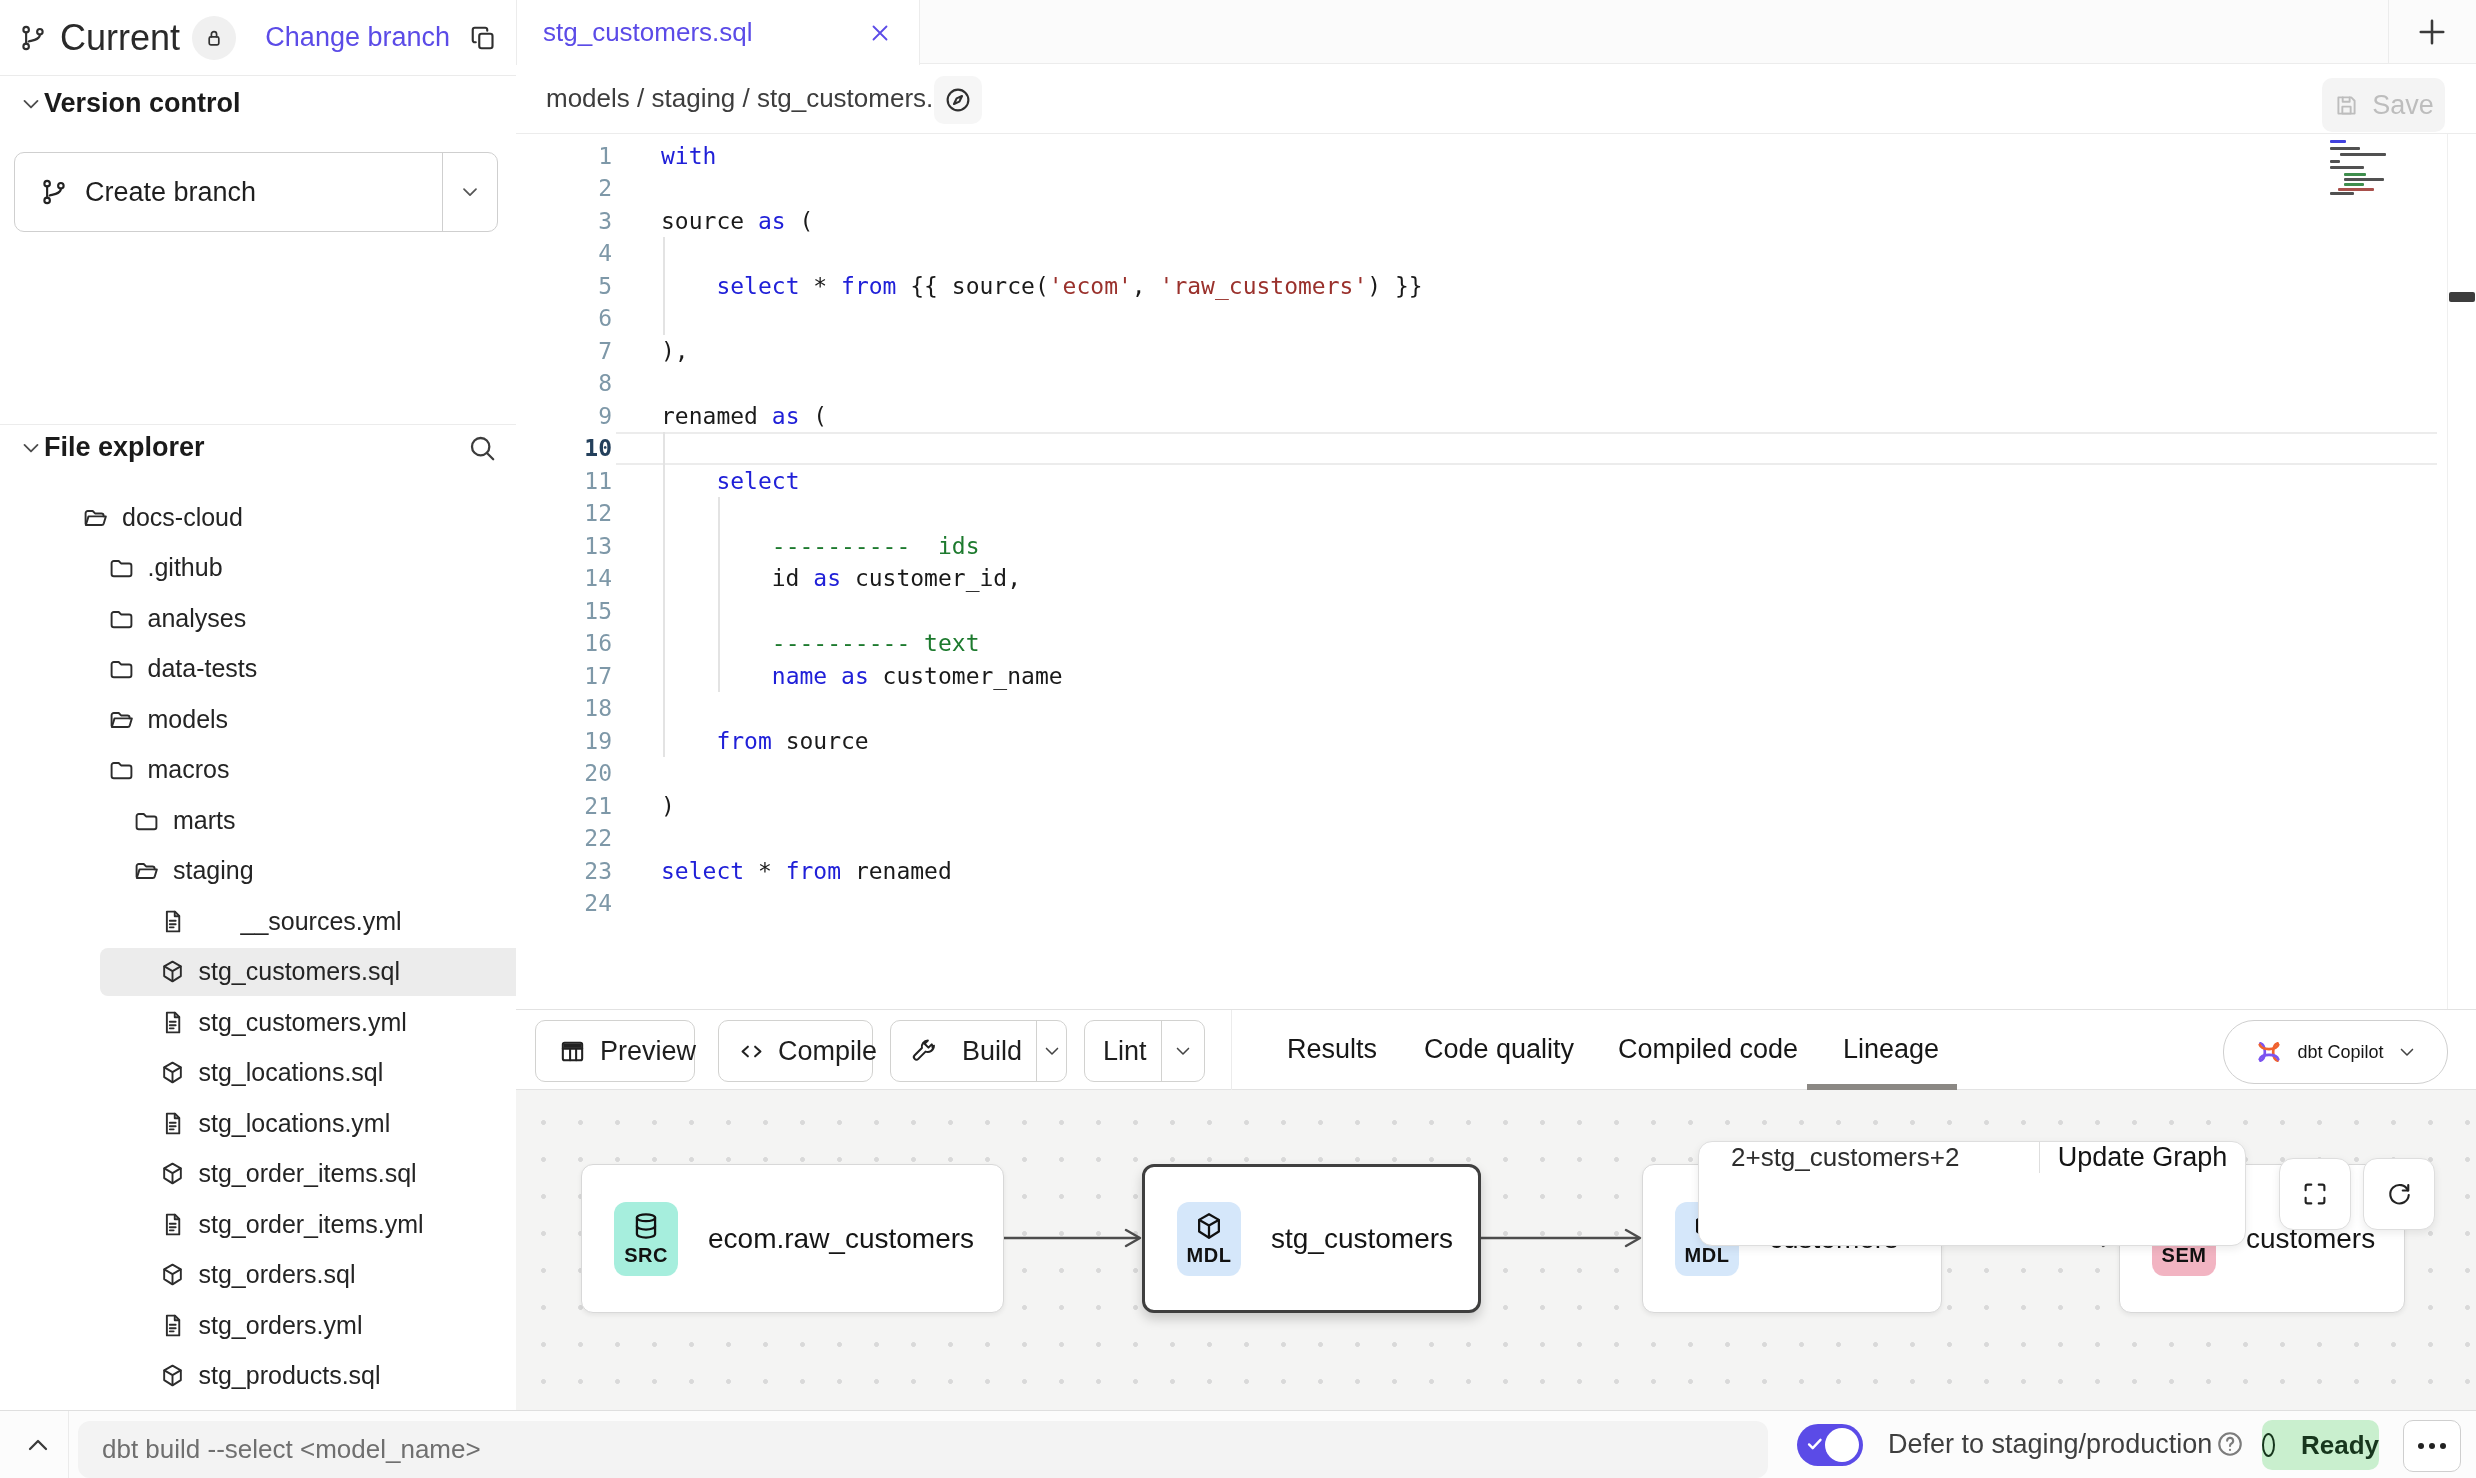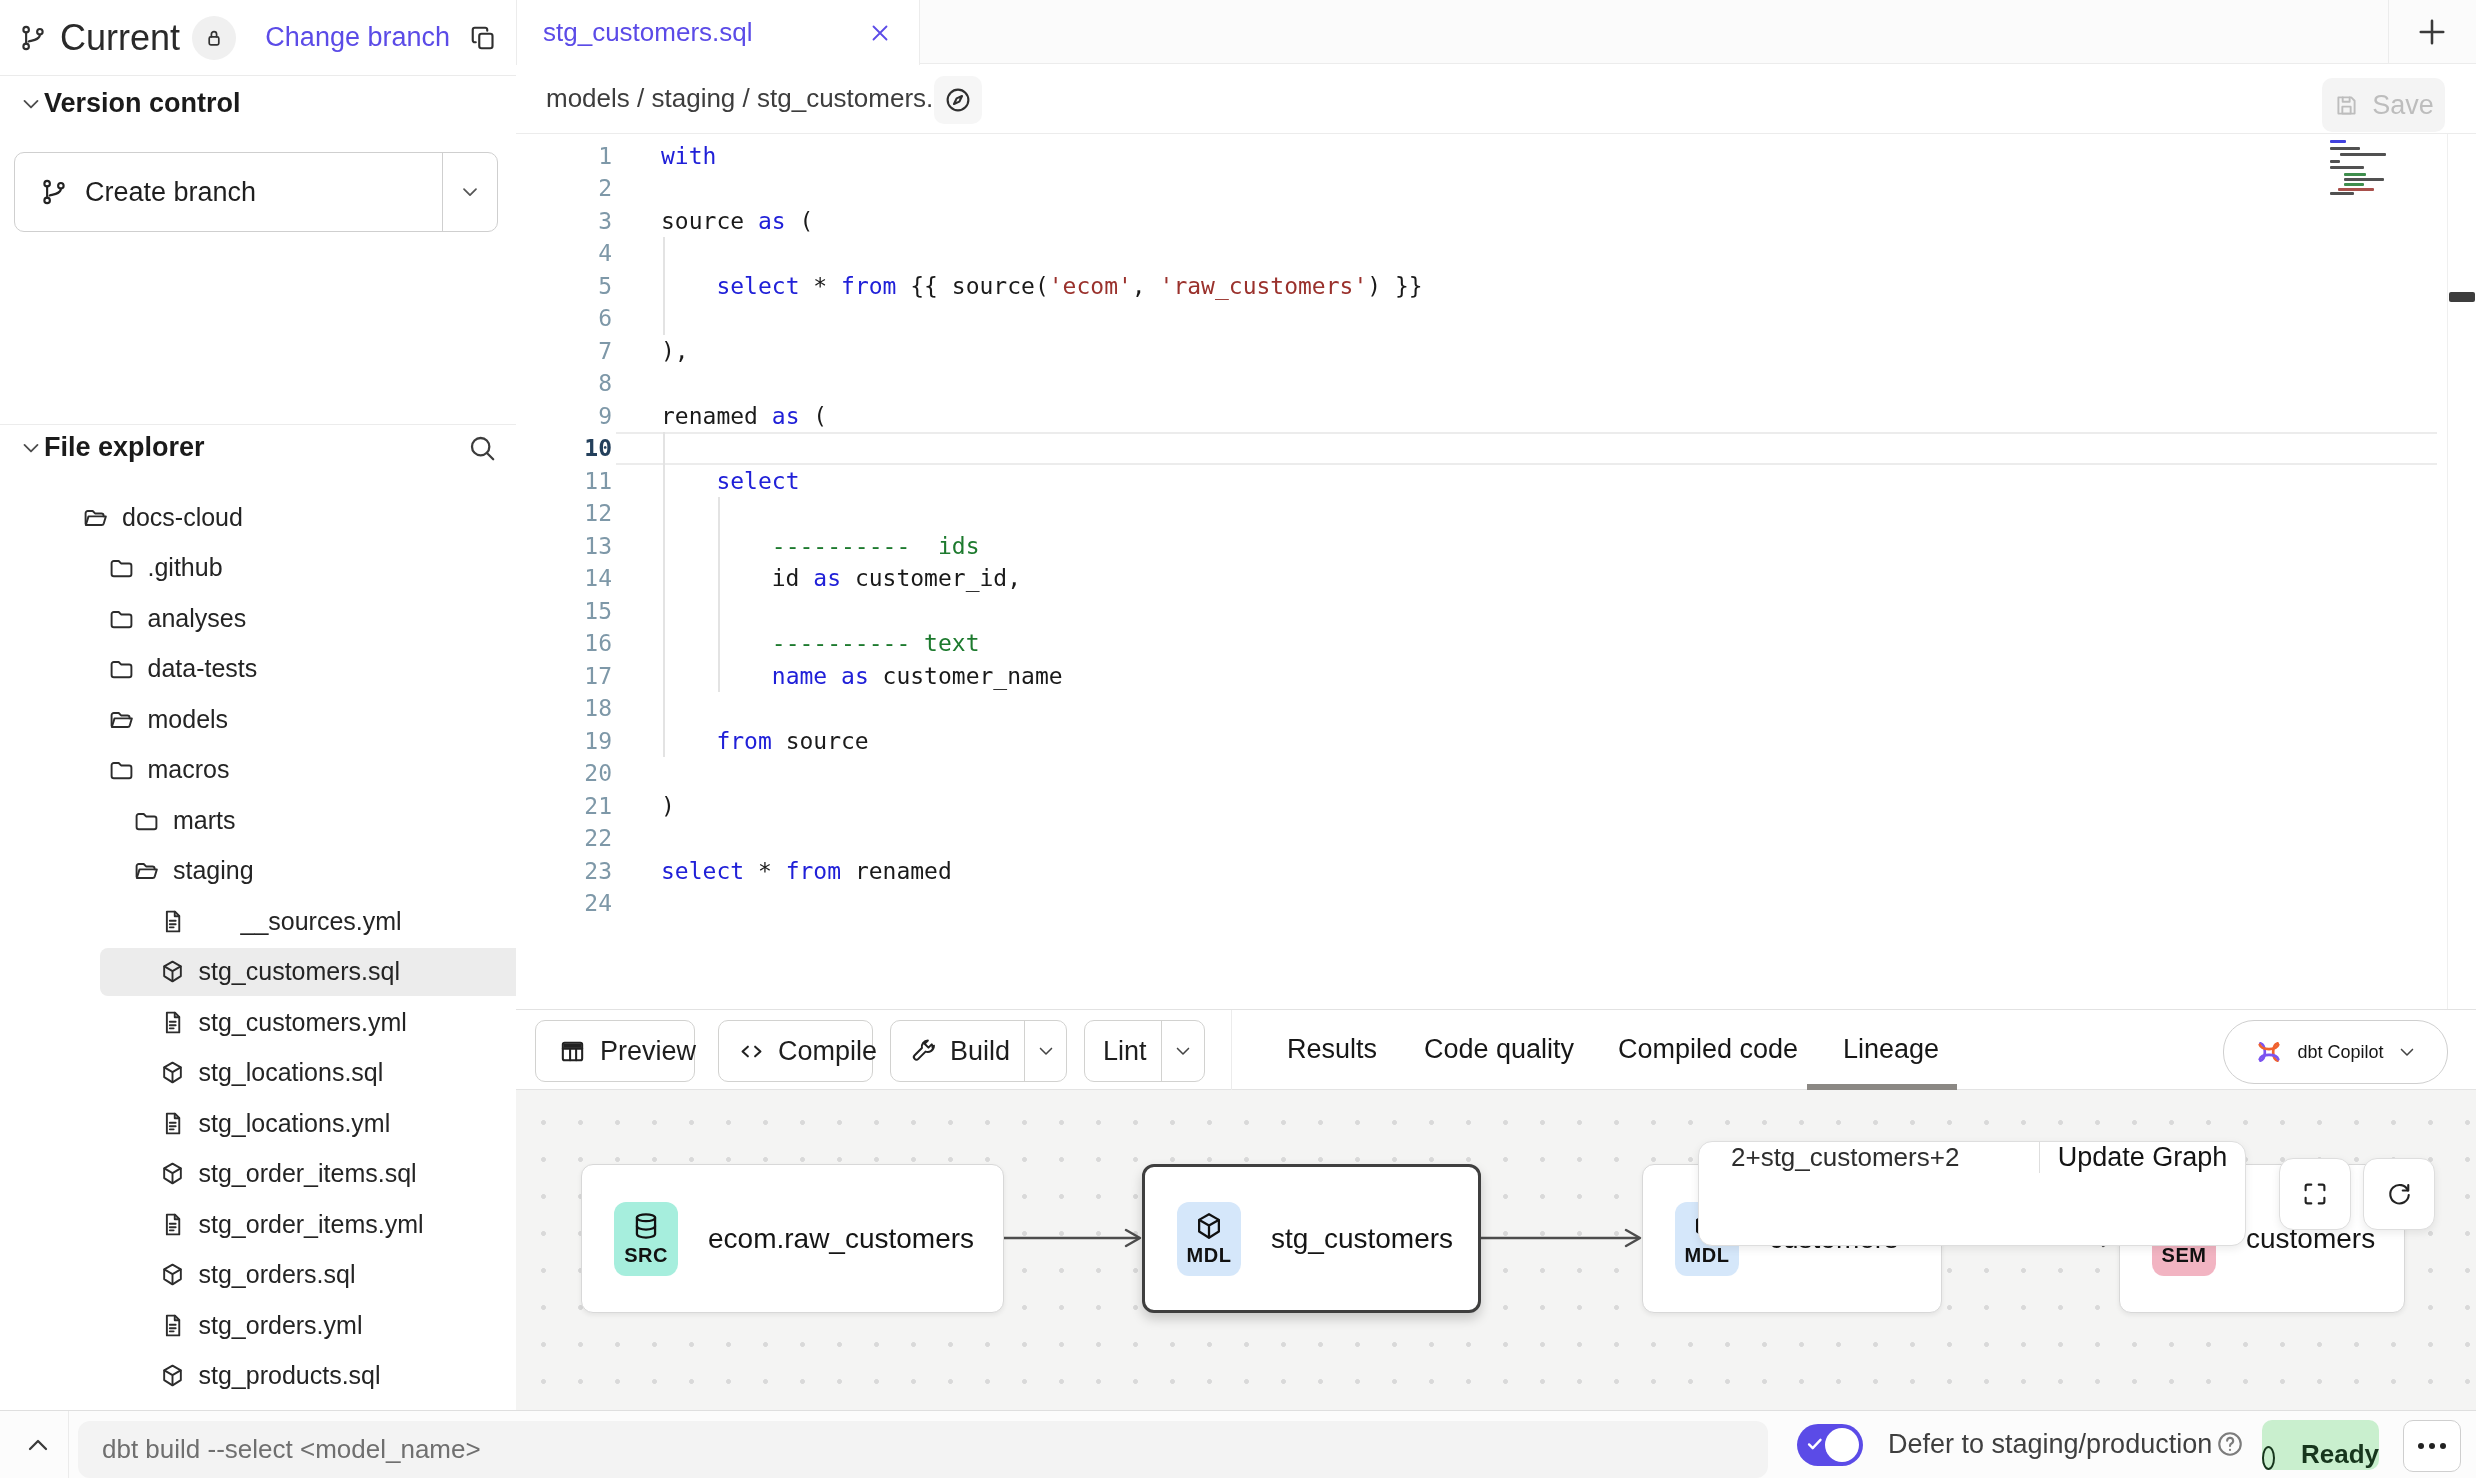--- a/index.html
+++ b/index.html
@@ -133,21 +133,21 @@
   #cmd-input{position:absolute;left:78px;top:10px;width:1690px;height:57px;background:#f3f3f3;
       border-radius:12px;display:flex;align-items:center;padding-left:24px;box-sizing:border-box;
       font-size:26px;color:#6f6f6f;cursor:text;}
   #defer-toggle{position:absolute;left:1797px;top:13px;width:66px;height:42px;border-radius:21px;
       background:#5b4be7;cursor:pointer;}
   #defer-toggle .knob{position:absolute;right:4px;top:4px;width:34px;height:34px;border-radius:50%;background:#fff;}
   #defer-toggle .chk{position:absolute;left:7px;top:9px;width:22px;height:22px;color:#fff;}
   #defer-label{position:absolute;left:1888px;top:18px;font-size:27px;color:#3f3f3f;}
   #help-icon{position:absolute;left:2215px;top:18px;width:30px;height:30px;color:#7c7c7c;cursor:pointer;}
   #ready-pill{position:absolute;left:2262px;top:9px;width:117px;height:50px;background:#c9efce;border-radius:10px;
-      display:flex;align-items:flex-end;justify-content:center;gap:26px;cursor:pointer;}
+      display:flex;align-items:center;justify-content:center;gap:26px;cursor:pointer;}
   #ready-pill .ring{width:24px;height:24px;border:2.5px solid #17361d;border-radius:50%;box-sizing:border-box;}
   #ready-label{font-size:26px;font-weight:600;color:#17361d;}
   #more-btn{position:absolute;left:2403px;top:9px;width:56px;height:50px;border:1px solid #cfcfcf;border-radius:10px;
       background:#fff;display:flex;align-items:center;justify-content:center;gap:5px;cursor:pointer;}
   #more-btn i{width:6px;height:6px;border-radius:50%;background:#222;}
 </style>
 </head>
 <body>
 
 <div id="app">
@@ -498,21 +498,21 @@
           </svg>
         </span>
       <span class="lab" style="margin-left:12px">Compile</span>
     </div>
     <div class="act-btn" style="left:374px;width:177px">
       <span class="icn" style="margin-left:18px">
           <svg viewBox="0 0 24 24">
             <path d="M20.6 7.2a5.2 5.2 0 0 1-6.9 4.9l-6 6a2.1 2.1 0 1 1-3-3l6-6A5.2 5.2 0 0 1 15.6 2.9l-2.7 2.7 3.2 3.2 2.7-2.7c.5.9.8 2 .8 3.1z"></path>
           </svg>
         </span>
-      <span class="lab" style="margin-left:12px;margin-right:14px">Build</span>
+      <span class="lab" style="margin-left:24px;margin-right:14px">Build</span>
       <span class="split-sep"></span>
       <span class="chev-part" style="width:54px">
         <span class="icn">
             <svg viewBox="0 0 24 24">
               <path d="M6 9.2l6 6 6-6"></path>
             </svg>
           </span>
       </span>
     </div>
     <div class="act-btn" style="left:568px;width:121px">

